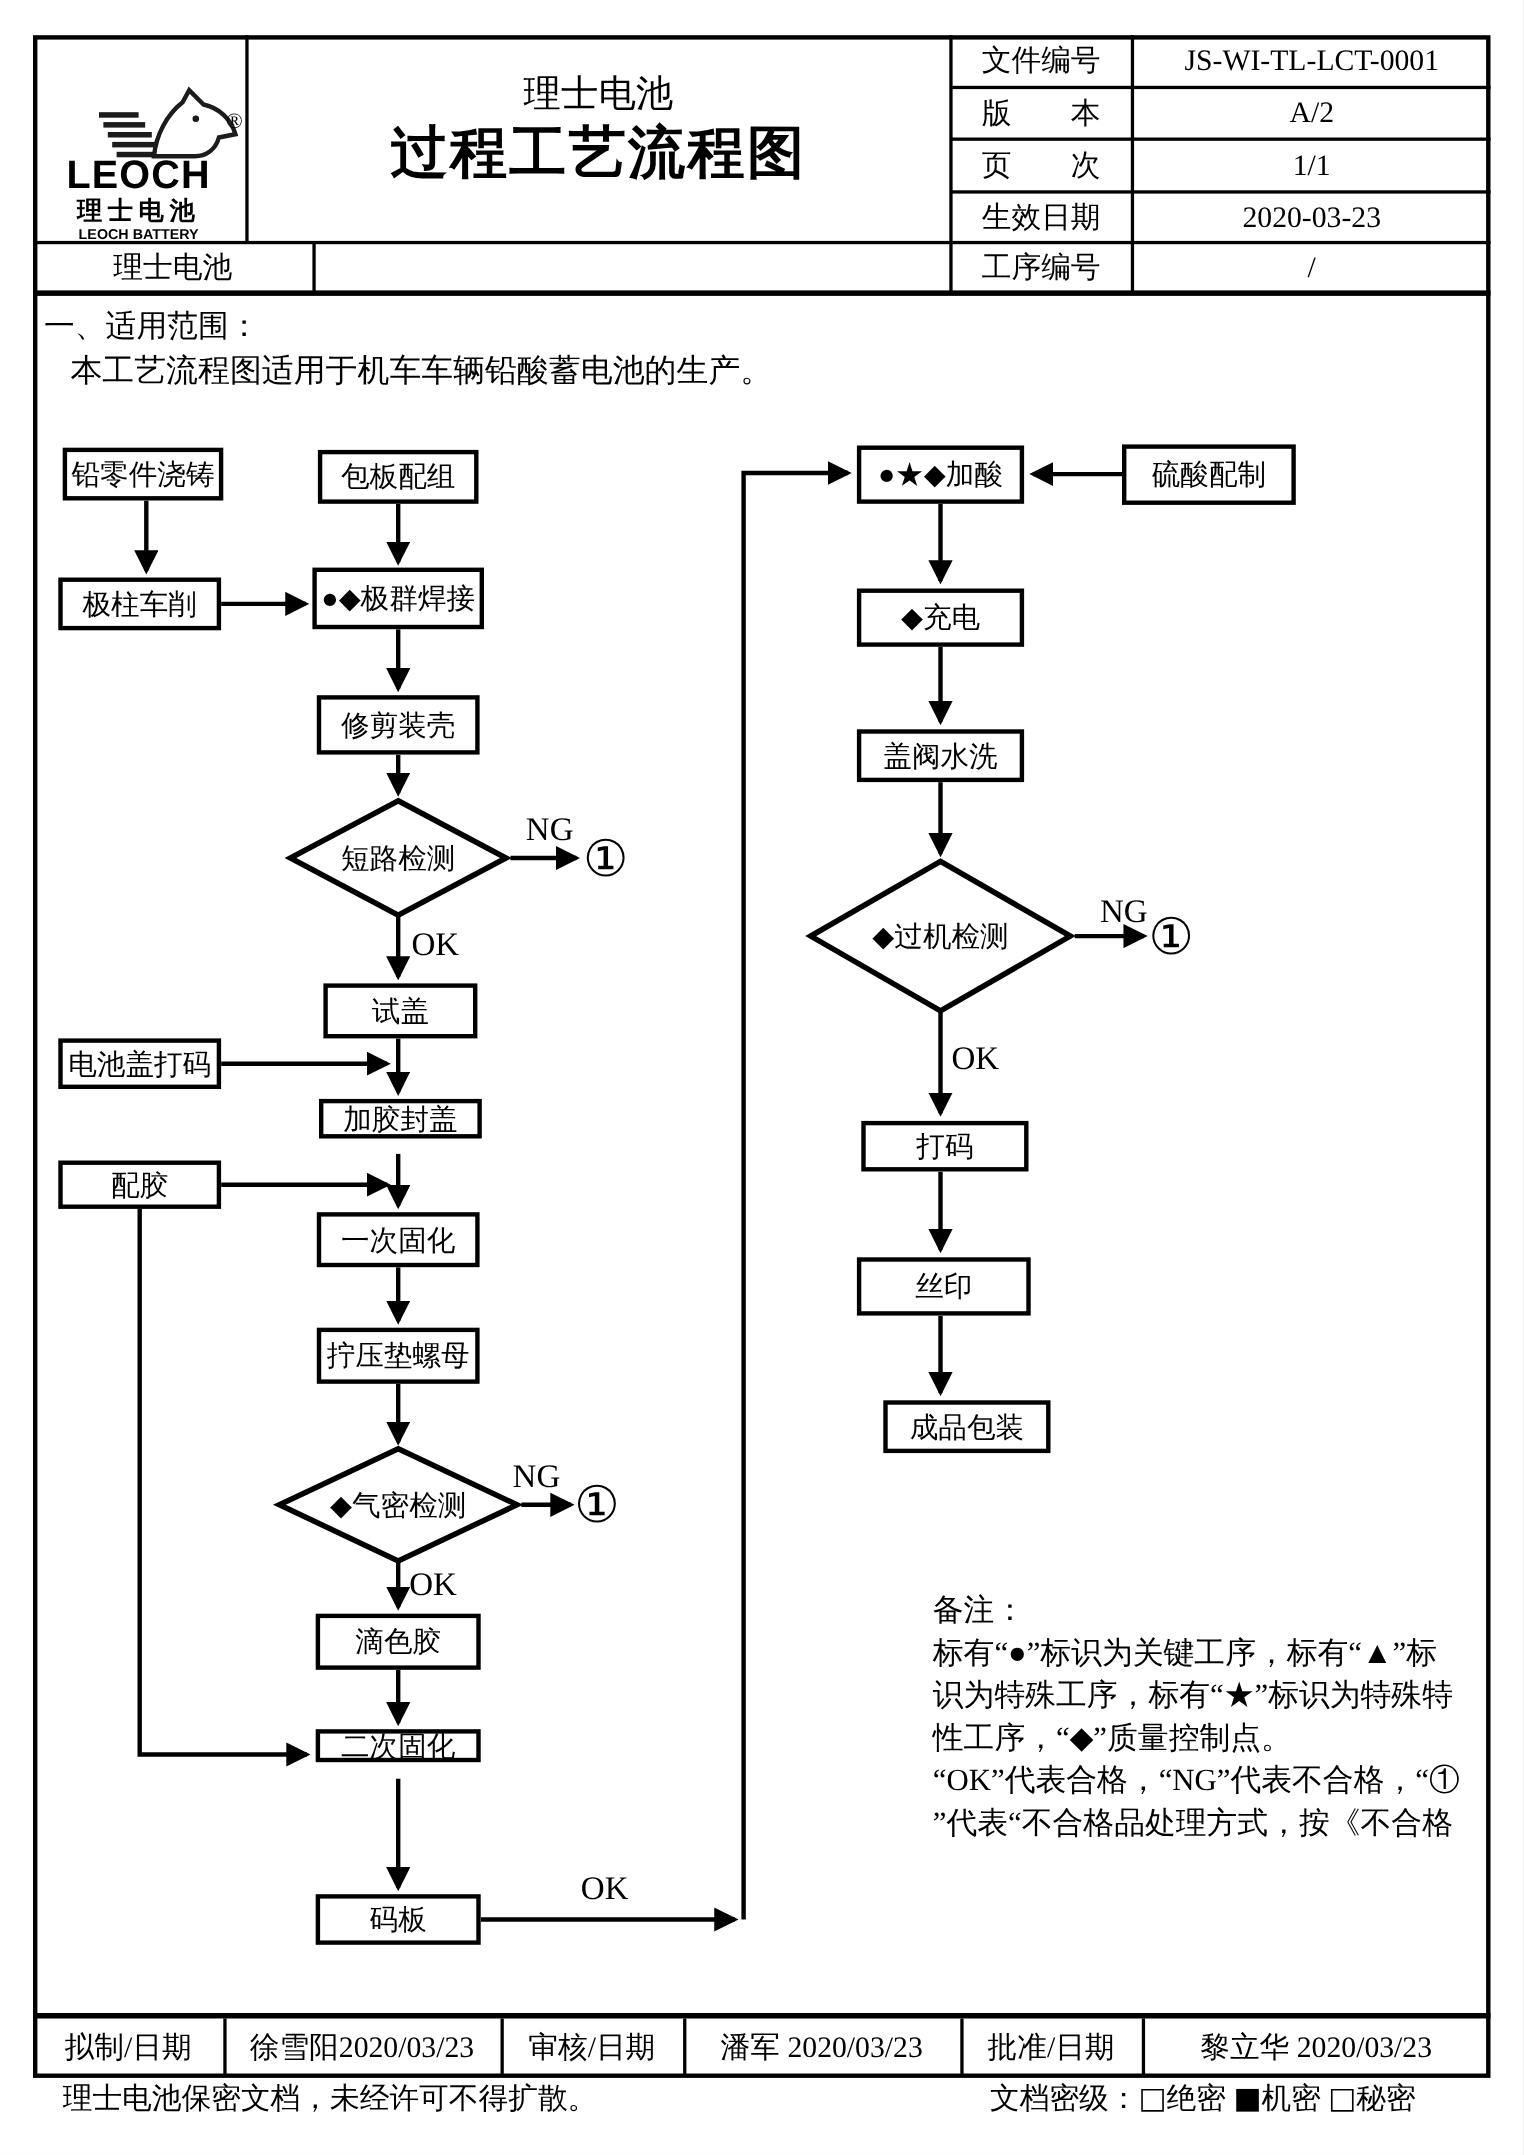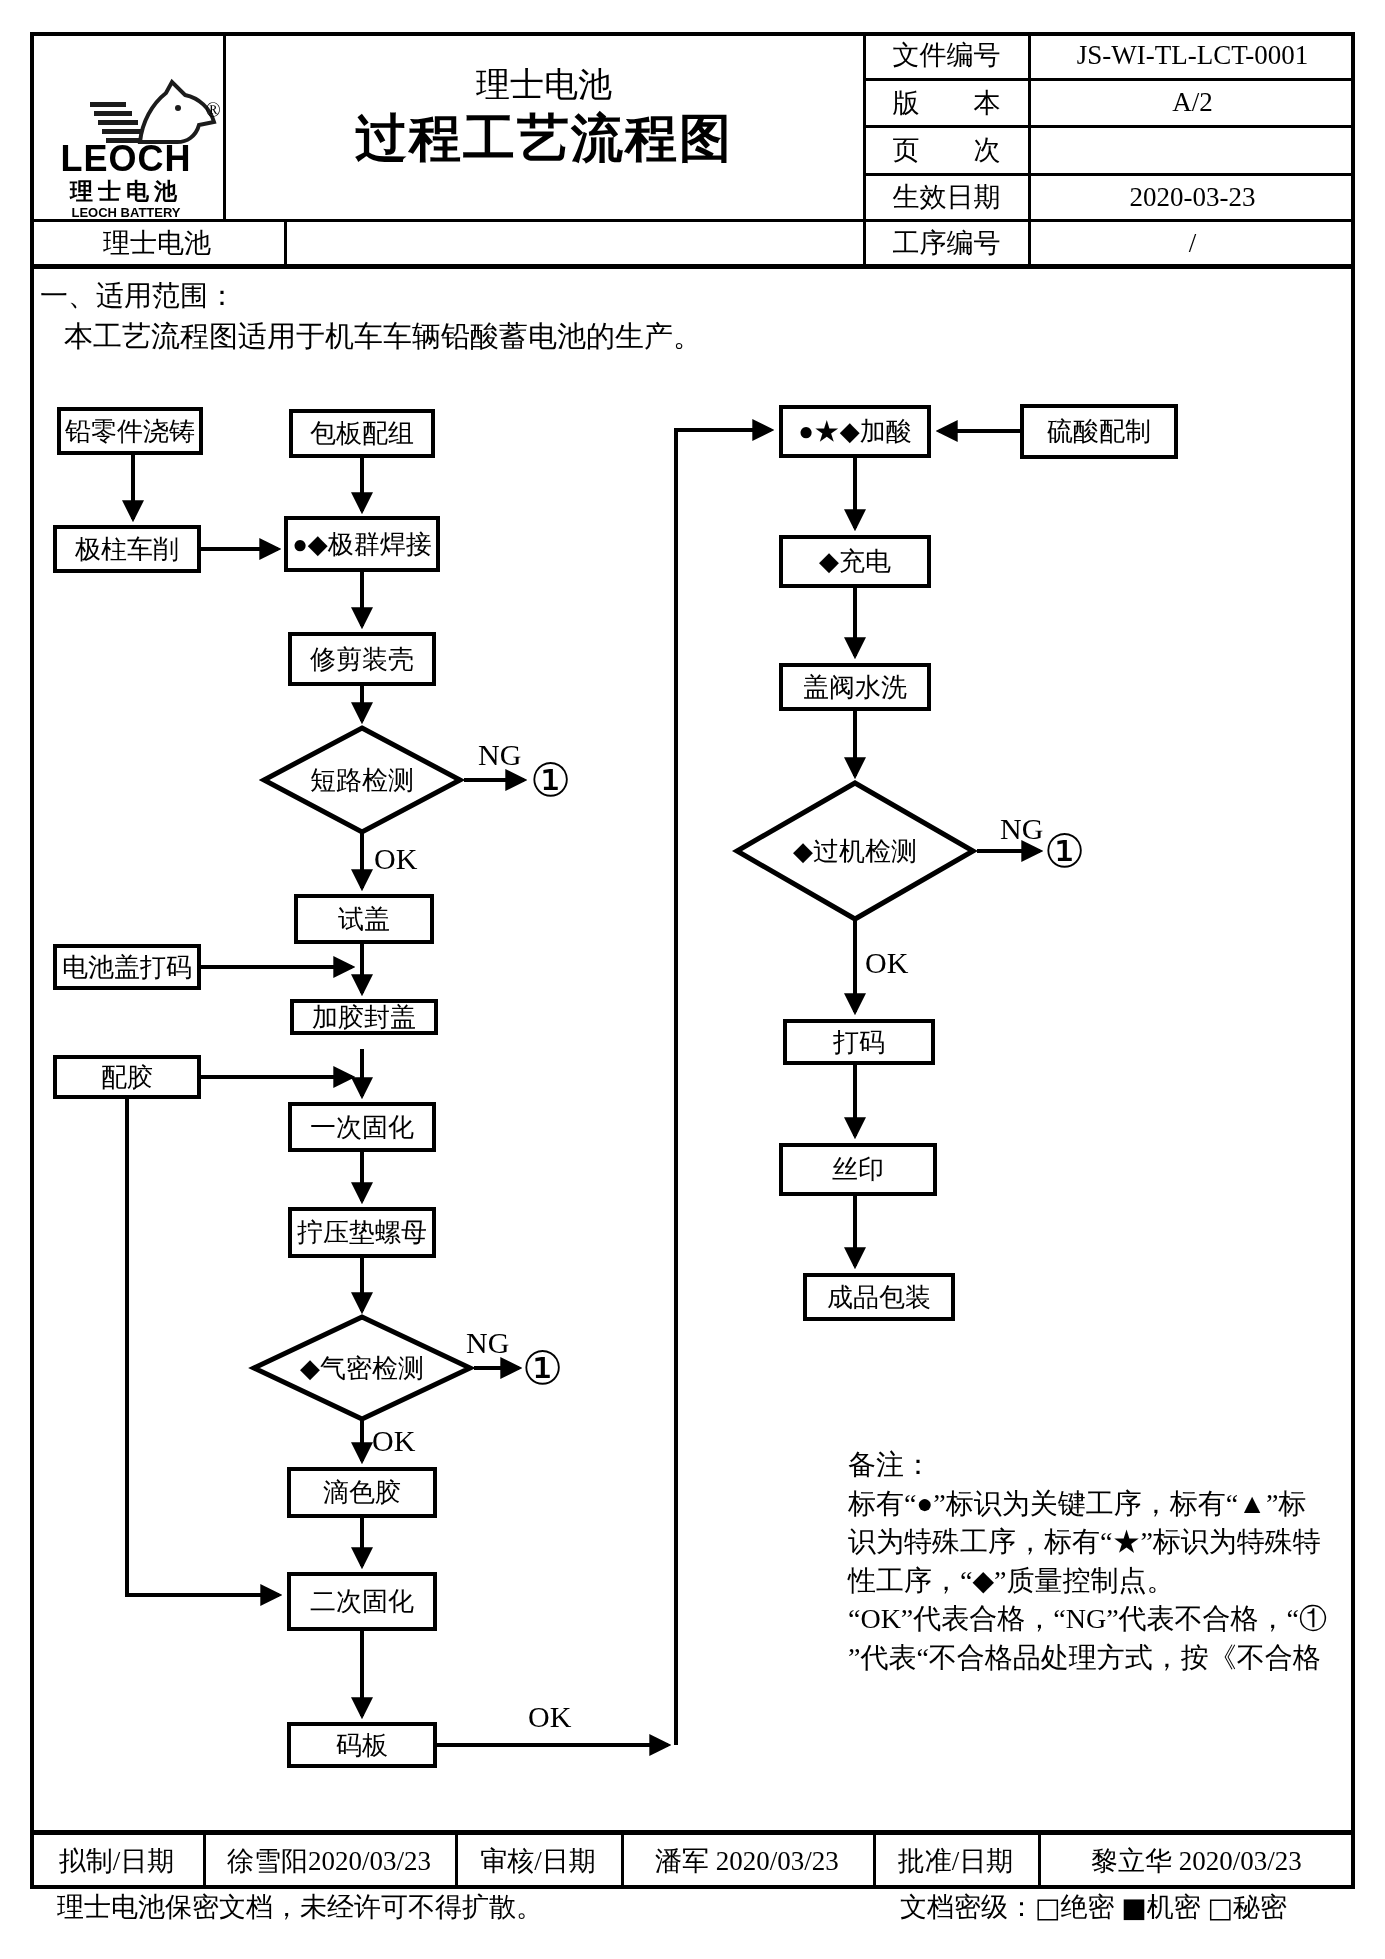--- a/index.html
+++ b/index.html
@@ -62,20 +62,21 @@
   </div>
 
   <div class="cell" style="left:225px;top:65px;width:638px;height:40px;font-size:34px;">理士电池</div>
   <div class="cell" style="left:225px;top:108px;width:638px;height:62px;font-size:52px;font-weight:bold;letter-spacing:2px;">过程工艺流程图</div>
 
   <div class="cell" style="left:865px;top:32px;width:163px;height:46px;font-size:27px;">文件编号</div>
   <div class="cell" style="left:1030px;top:32px;width:325px;height:46px;font-size:27px;">JS-WI-TL-LCT-0001</div>
   <div class="cell" style="left:865px;top:80px;width:163px;height:45px;font-size:27px;">版　　本</div>
   <div class="cell" style="left:1030px;top:80px;width:325px;height:45px;font-size:27px;">A/2</div>
   <div class="cell" style="left:865px;top:127px;width:163px;height:46px;font-size:27px;">页　　次</div>
+  <div class="cell" style="left:1030px;top:127px;width:325px;height:46px;font-size:27px;">1/1</div>
   <div class="cell" style="left:865px;top:175px;width:163px;height:44px;font-size:27px;">生效日期</div>
   <div class="cell" style="left:1030px;top:175px;width:325px;height:44px;font-size:27px;">2020-03-23</div>
 
   <div class="cell" style="left:30px;top:221px;width:254px;height:44px;font-size:27px;">理士电池</div>
   <div class="cell" style="left:865px;top:221px;width:163px;height:44px;font-size:27px;">工序编号</div>
   <div class="cell" style="left:1030px;top:221px;width:325px;height:44px;font-size:27px;">/</div>
 
   <div class="cell" style="left:40px;top:278px;height:36px;font-size:28px;">一、适用范围：</div>
   <div class="cell" style="left:64px;top:318px;height:38px;font-size:29px;">本工艺流程图适用于机车车辆铅酸蓄电池的生产。</div>
 
@@ -130,21 +131,21 @@
   <div class="fbox" style="left:289px;top:409px;width:146px;height:49px;">包板配组</div>
   <div class="fbox" style="left:284px;top:516px;width:156px;height:56px;">●◆极群焊接</div>
   <div class="fbox" style="left:288px;top:632px;width:148px;height:54px;">修剪装壳</div>
   <div class="dlabel" style="left:262px;top:762px;width:200px;height:36px;">短路检测</div>
   <div class="fbox" style="left:294px;top:894px;width:140px;height:50px;">试盖</div>
   <div class="fbox" style="left:290px;top:999px;width:148px;height:36px;">加胶封盖</div>
   <div class="fbox" style="left:288px;top:1102px;width:148px;height:50px;">一次固化</div>
   <div class="fbox" style="left:288px;top:1207px;width:148px;height:51px;">拧压垫螺母</div>
   <div class="dlabel" style="left:252px;top:1350px;width:220px;height:36px;">◆气密检测</div>
   <div class="fbox" style="left:287px;top:1467px;width:150px;height:51px;">滴色胶</div>
-  <div class="fbox" style="left:287px;top:1572px;width:150px;height:59px;">二次固化</div>
+  <div class="fbox" style="left:287px;top:1572px;width:150px;height:30px;">二次固化</div>
   <div class="fbox" style="left:287px;top:1722px;width:150px;height:46px;">码板</div>
 
   <div class="fbox" style="left:779px;top:405px;width:152px;height:53px;">●★◆加酸</div>
   <div class="fbox" style="left:1020px;top:404px;width:158px;height:55px;">硫酸配制</div>
   <div class="fbox" style="left:779px;top:535px;width:152px;height:53px;">◆充电</div>
   <div class="fbox" style="left:779px;top:663px;width:152px;height:48px;">盖阀水洗</div>
   <div class="dlabel" style="left:735px;top:833px;width:240px;height:36px;">◆过机检测</div>
   <div class="fbox" style="left:783px;top:1019px;width:152px;height:46px;">打码</div>
   <div class="fbox" style="left:779px;top:1143px;width:158px;height:53px;">丝印</div>
   <div class="fbox" style="left:803px;top:1273px;width:152px;height:48px;">成品包装</div>

